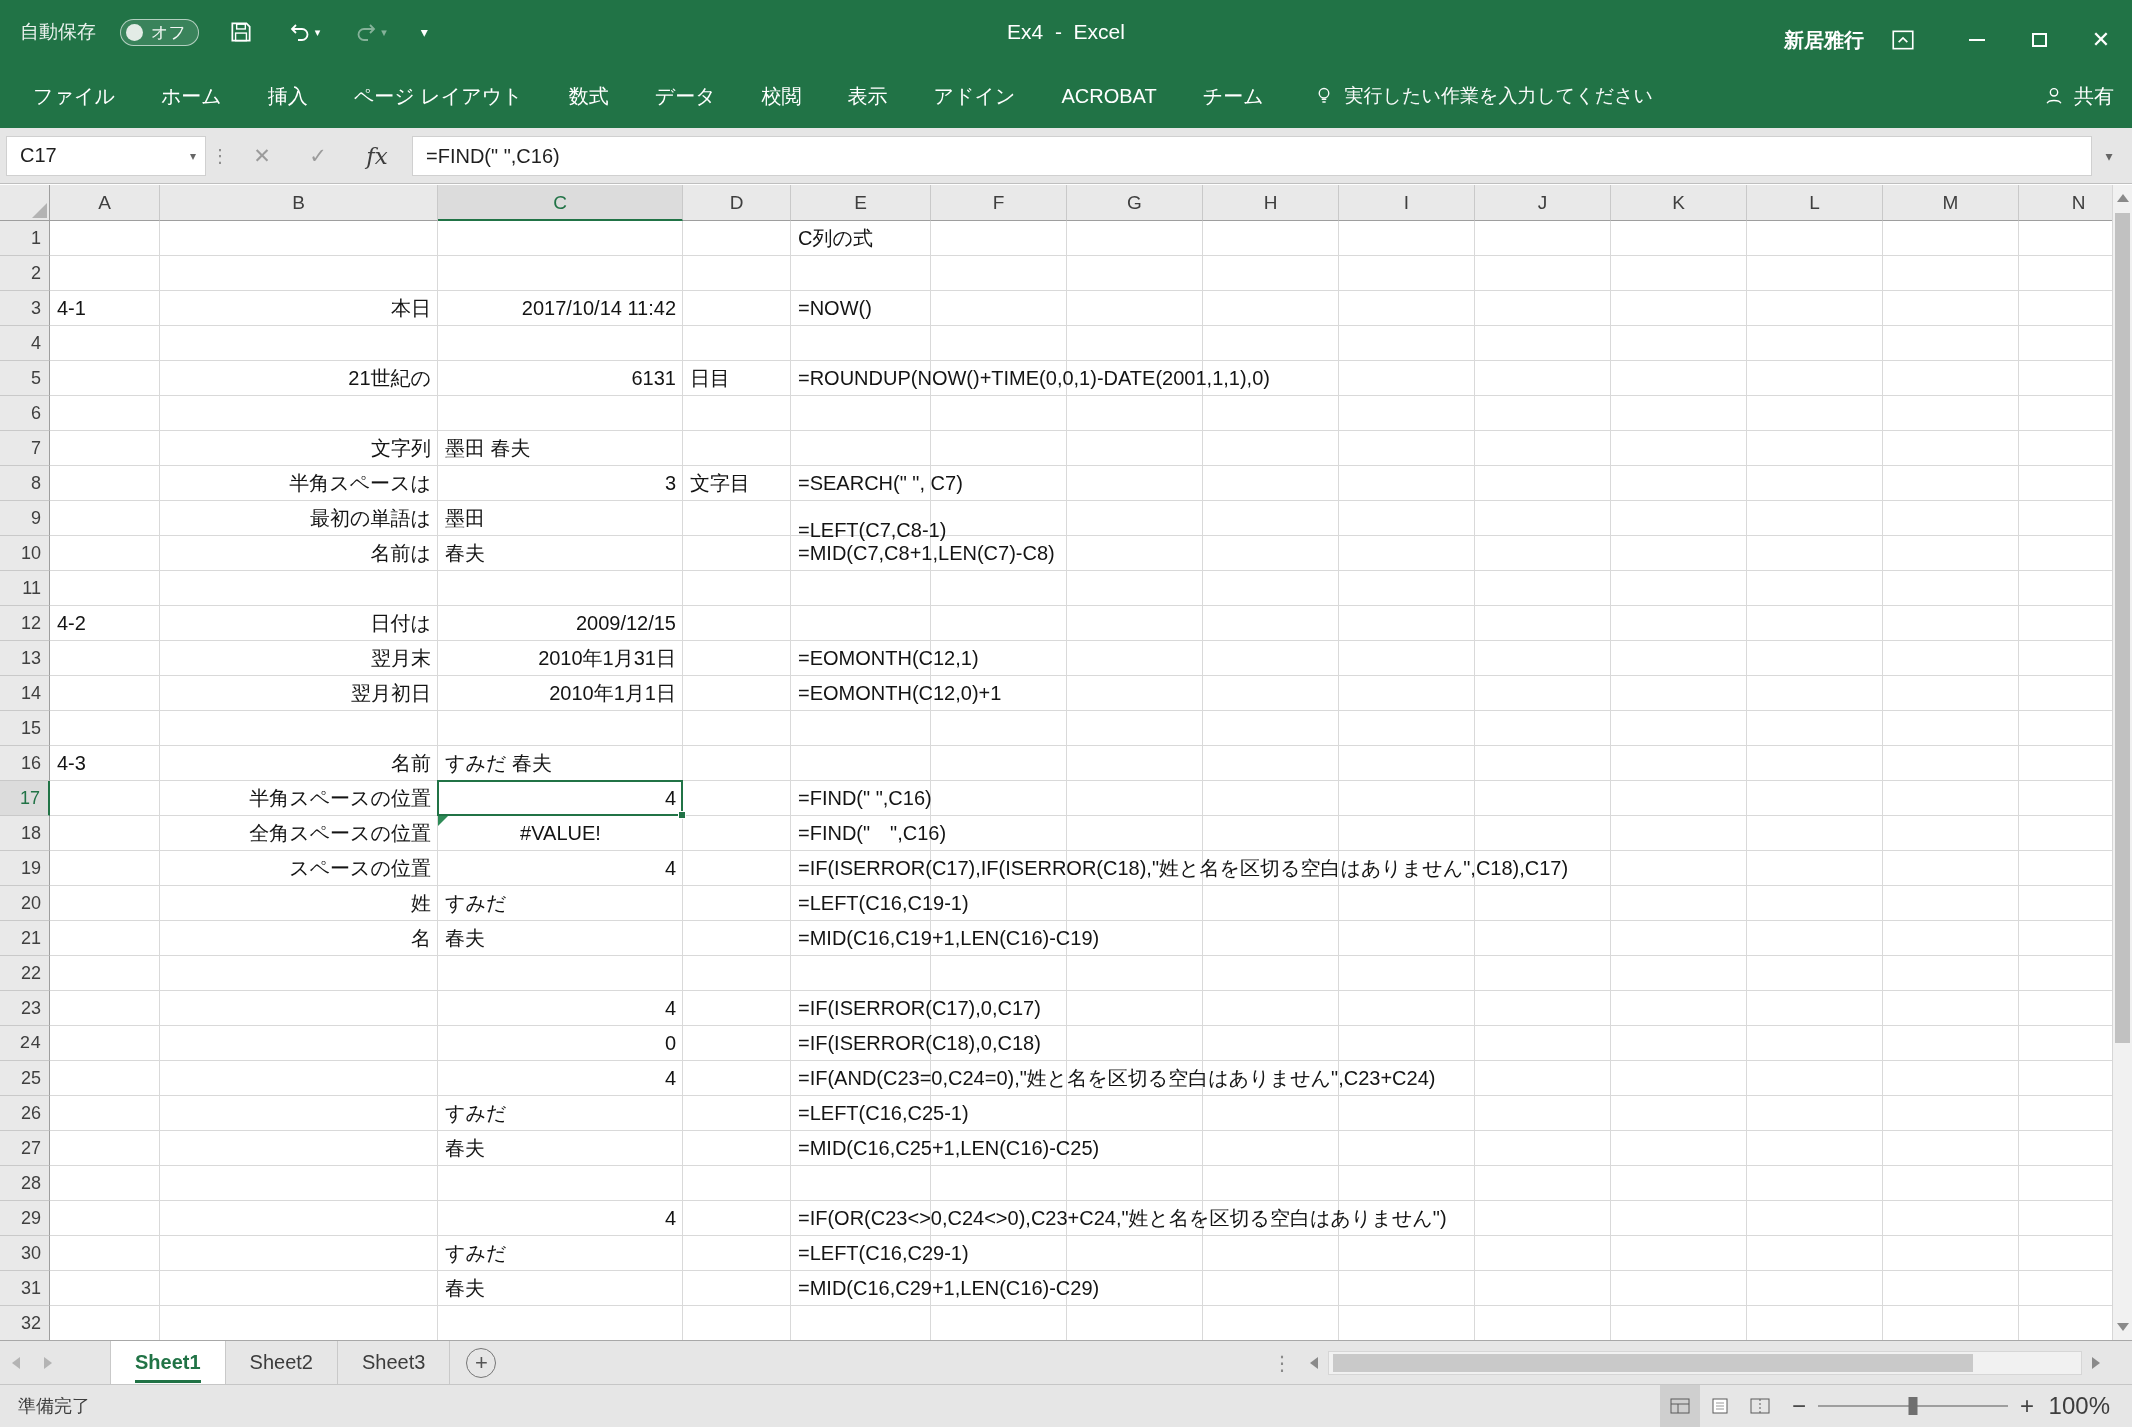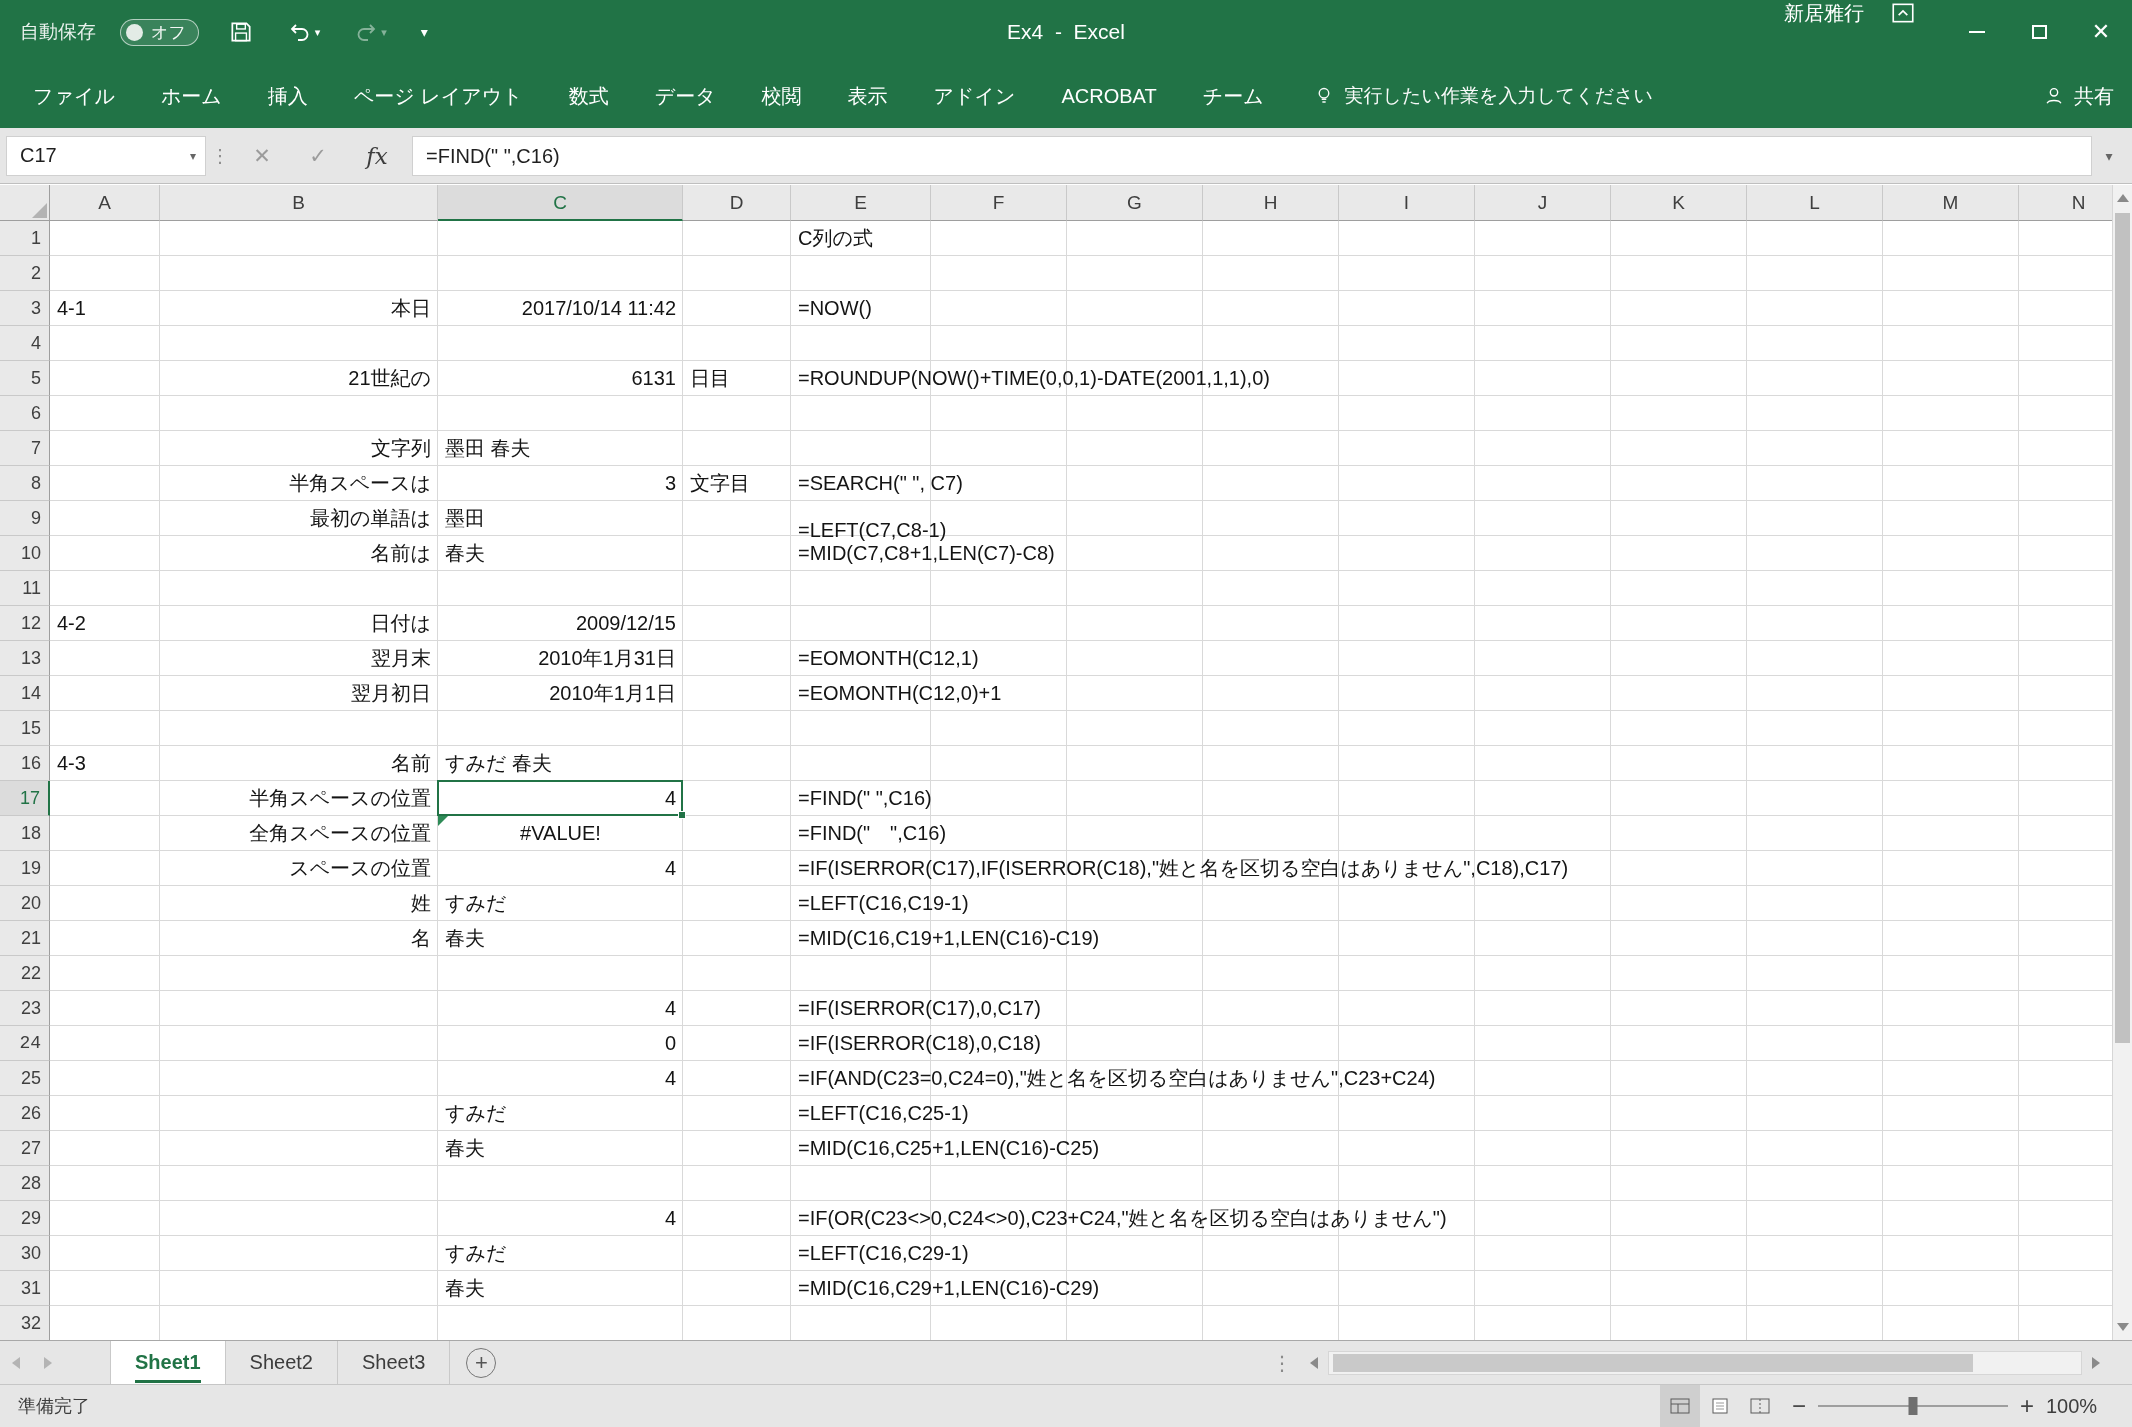--- a/index.html
+++ b/index.html
@@ -10,21 +10,21 @@
   
   .titlebar{position:absolute;top:0;left:0;right:0;height:64px;background:#217346;color:#fff;}
   .tb-left{position:absolute;left:20px;top:0;height:64px;display:flex;align-items:center;gap:24px;}
   .autosave-label{font-size:19px;opacity:.9;}
   .autosave-pill{display:flex;align-items:center;gap:8px;height:27px;padding:0 12px 0 5px;border:1px solid rgba(255,255,255,.65);border-radius:14px;background:rgba(255,255,255,.12);font-size:17px;opacity:.95;cursor:default;}
   .autosave-pill .knob{width:17px;height:17px;border-radius:50%;background:#eef3ef;}
   .qat-btn{display:flex;align-items:center;gap:3px;padding:4px 5px;cursor:default;}
   .qat-btn.dim{opacity:.45;}
   .mini-caret{font-size:11px;line-height:1;}
   .tb-title{position:absolute;left:50%;top:0;transform:translateX(-50%);height:64px;line-height:64px;font-size:21px;white-space:pre;}
-  .tb-right{position:absolute;right:0;top:0;height:64px;display:flex;align-items:flex-start;}
+  .tb-right{position:absolute;right:0;top:8px;height:64px;display:flex;align-items:center;font-weight:bold;}
   .user-name{font-size:20px;margin-right:26px;}
   .rdo-btn{margin-right:30px;display:flex;align-items:center;}
   .win-btn{width:62px;height:64px;display:flex;align-items:center;justify-content:center;font-size:22px;cursor:default;}
   .min-glyph{width:16px;border-top:2px solid #fff;}
   .max-box{width:15px;height:14px;border:2px solid #fff;}
 
   
   .ribbon{position:absolute;top:64px;left:0;right:0;height:64px;background:#217346;display:flex;align-items:center;color:#fff;}
   .ribbon-tabs{display:flex;align-items:center;height:64px;padding-left:10px;}
   .ribbon-tab{padding:0 23px;height:64px;line-height:64px;font-size:20px;white-space:pre;cursor:default;}
@@ -87,21 +87,21 @@
   .statusbar{position:absolute;top:1384px;left:0;right:0;height:43px;background:#E6E6E6;border-top:1px solid #C6C6C6;display:flex;align-items:center;color:#3d3d3d;}
   .status-text{margin-left:18px;font-size:18px;}
   .sb-right{margin-left:auto;display:flex;align-items:center;}
   .view-btn{width:40px;height:42px;display:flex;align-items:center;justify-content:center;cursor:default;}
   .view-btn.sel{background:#CFCFCF;}
   .zoom-out,.zoom-in{width:38px;text-align:center;font-size:24px;color:#444;cursor:default;}
   .zoom-slider{position:relative;width:190px;height:42px;cursor:default;}
   .zs-track{position:absolute;left:0;right:0;top:20px;height:2px;background:#9E9E9E;}
   .zs-notch{position:absolute;left:50%;top:15px;width:2px;height:12px;background:#9E9E9E;}
   .zs-thumb{position:absolute;left:50%;top:12px;width:9px;height:18px;background:#6f6f6f;transform:translateX(-50%);}
-  .zoom-label{width:86px;padding-right:22px;font-size:20px;cursor:default;}
+  .zoom-label{width:86px;text-align:right;padding-right:22px;font-size:24px;cursor:default;}
 </style>
 </head>
 <body>
 
 <div id="app">
 
   <div class="titlebar">
     <div class="tb-left">
       <span class="autosave-label">自動保存</span>
       <div class="autosave-pill">

